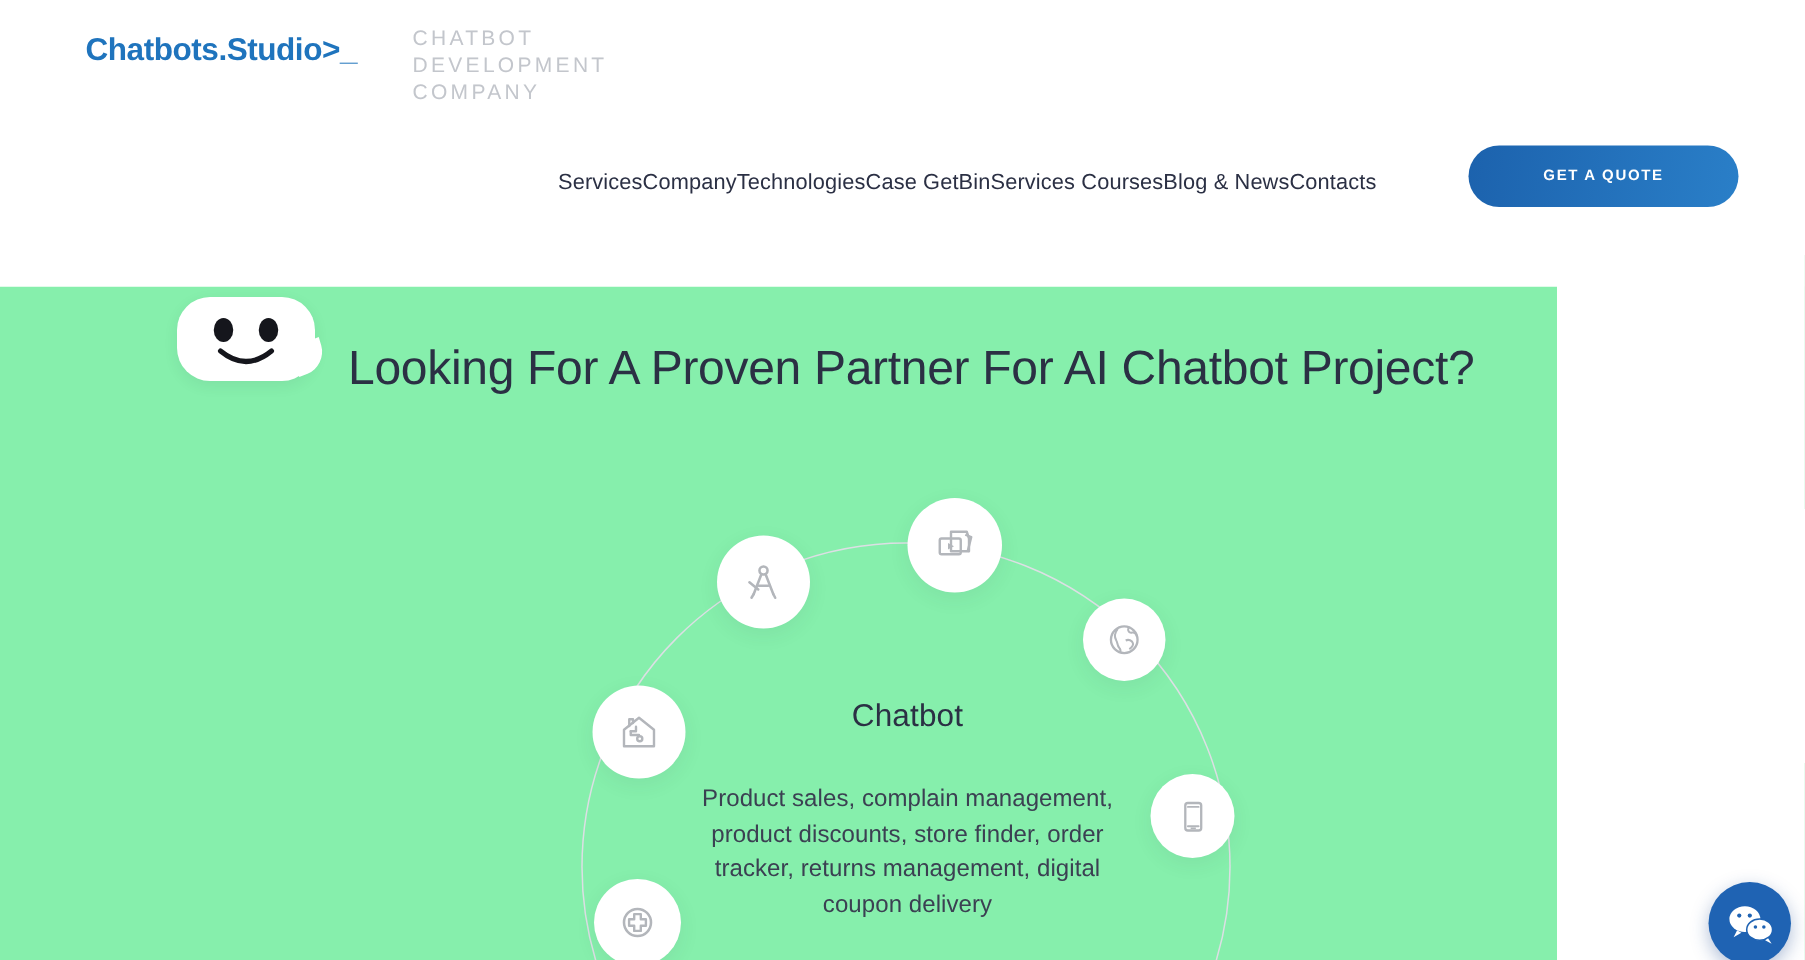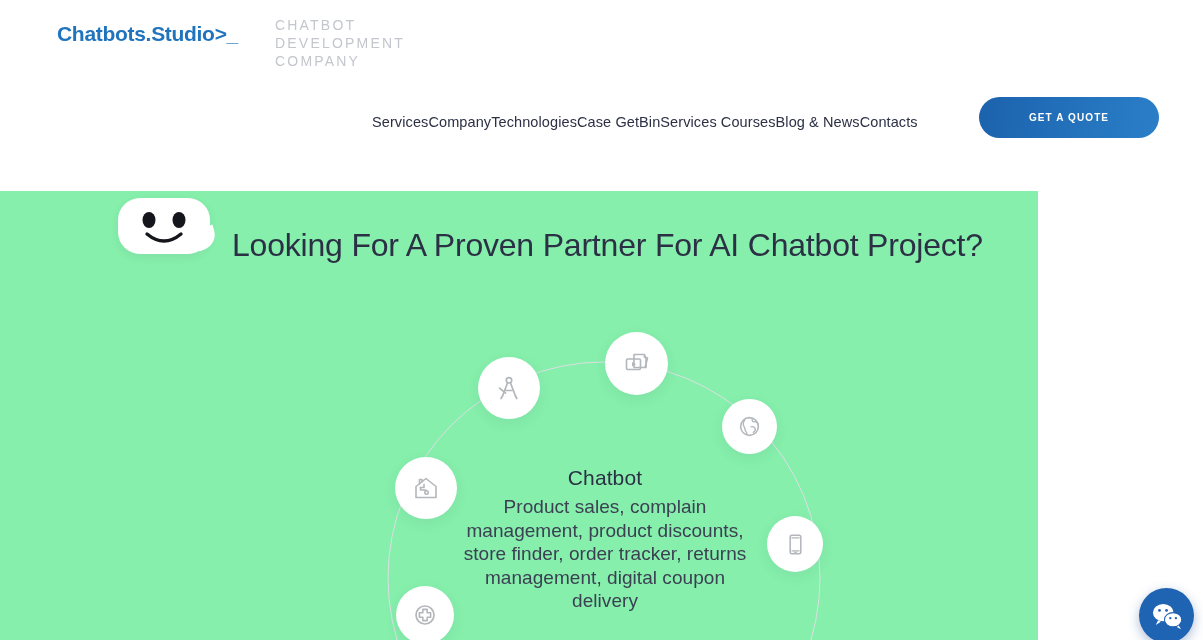--- a/index.html
+++ b/index.html
@@ -93,21 +93,21 @@
 
   .center-card {
     position: absolute; left: 460px; top: 272px; width: 290px;
     text-align: center;
   }
   .center-title {
     font-size: 21px; color: #2b3044; font-weight: 400;
     line-height: 30px; letter-spacing: 0.1px;
   }
   .center-desc {
-    margin-top: 2px; font-size: 19px; color: #3b4052;
+    margin-top: 28px; font-size: 16px; color: #3b4052;
     line-height: 23.5px; letter-spacing: 0.05px;
   }
 
   
   .widget {
     position: absolute; left: 1139px; top: 588px;
     width: 55px; text-align: left; z-index: 40; cursor: pointer;
   }
   .widget-circle {
     width: 55px; height: 55px; border-radius: 50%;

